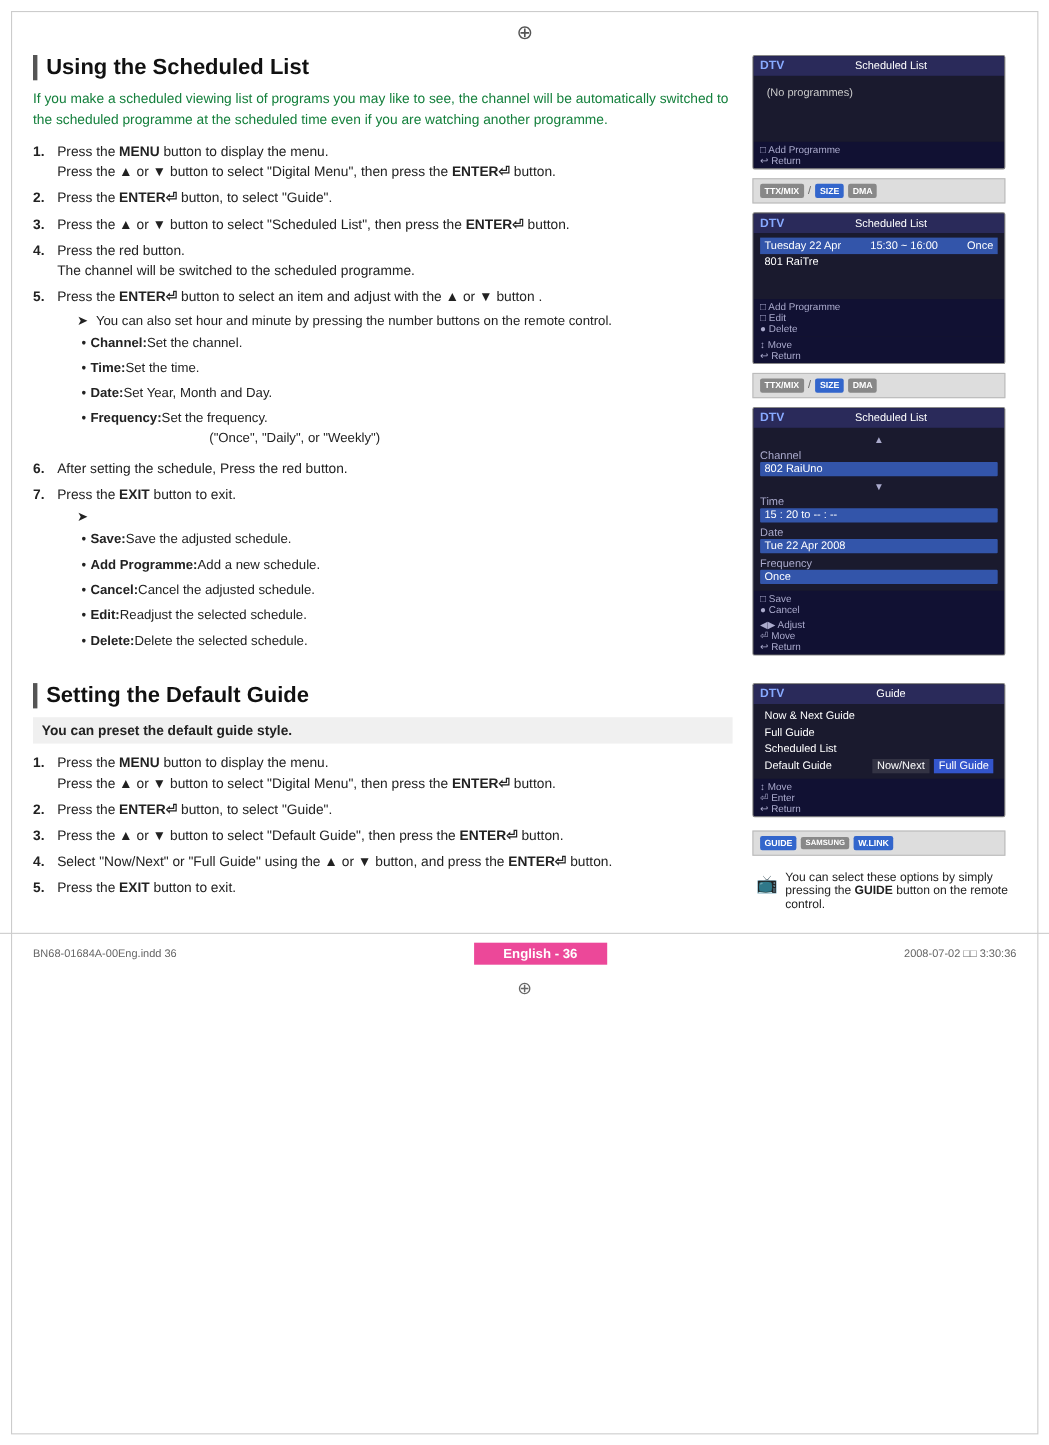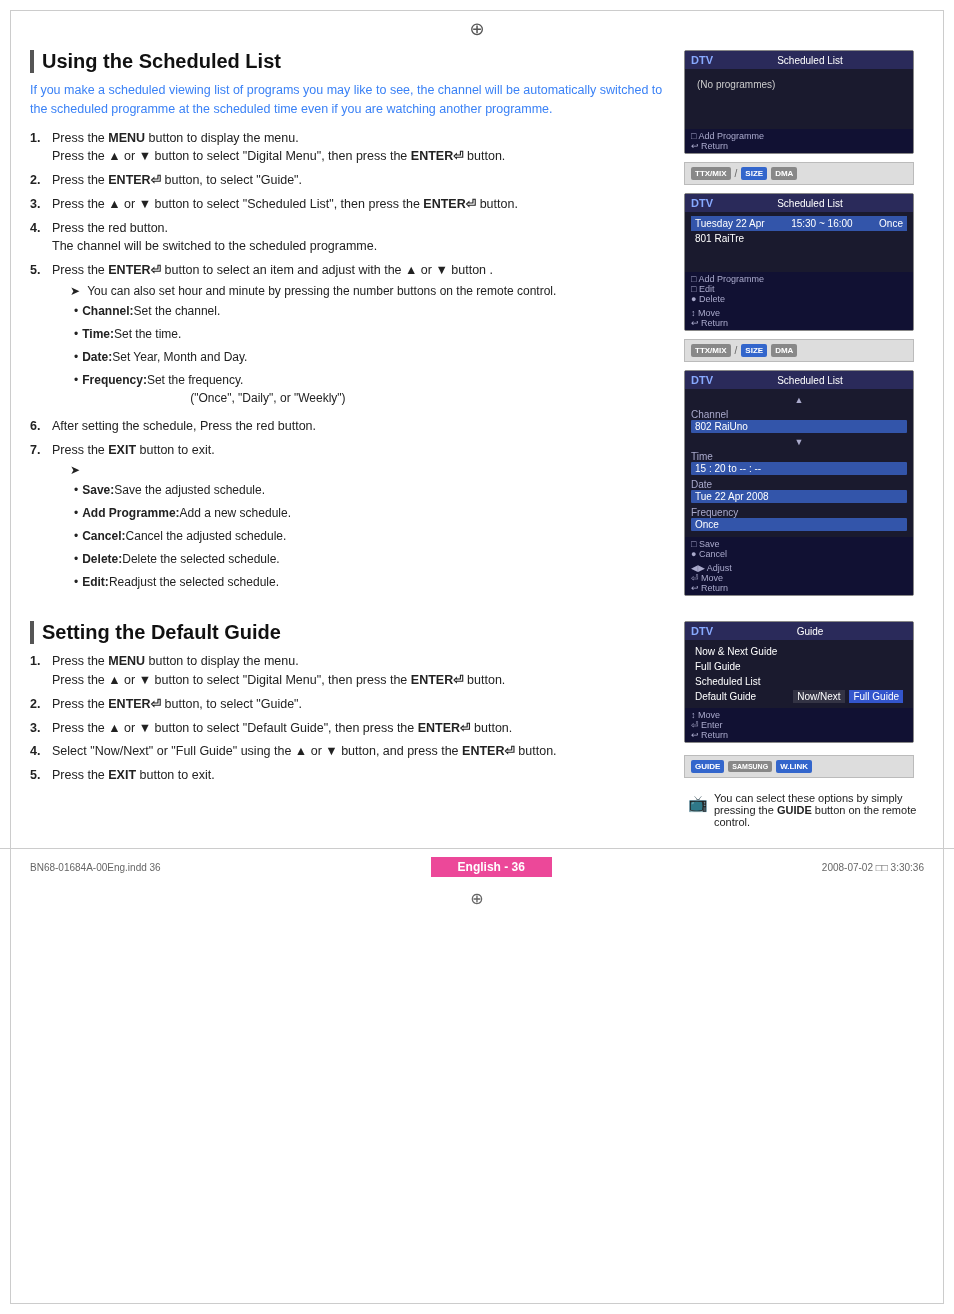--- a/index.html
+++ b/index.html
@@ -62,21 +62,21 @@
       font-size: 20px;
       font-weight: bold;
       color: #111;
     }
 
     
     .intro-text {
       font-size: 12.5px;
       line-height: 1.5;
       margin-bottom: 10px;
-      color: #3b82f6;
+      color: #15803d;
     }
 
     
     .numbered-list {
       list-style: none;
       padding: 0;
       margin: 0;
     }
     .numbered-list li {
       display: flex;
@@ -353,22 +353,22 @@
         <span class="num">7.</span>
         <span class="content">
           Press the <span class="bold">EXIT</span> button to exit.
           <div class="sub-note">
             <span class="arrow">➤</span>
           </div>
           <ul class="bullet-list">
             <li><span class="bold">Save:</span> Save the adjusted schedule.</li>
             <li><span class="bold">Add Programme:</span> Add a new schedule.</li>
             <li><span class="bold">Cancel:</span> Cancel the adjusted schedule.</li>
+            <li><span class="bold">Edit:</span> Readjust the selected schedule.</li>
             <li><span class="bold">Delete:</span> Delete the selected schedule.</li>
-            <li><span class="bold">Edit:</span> Readjust the selected schedule.</li>
           </ul>
         </span>
       </li>
     </ol>
   </div>
 
   <div class="right-col">
 
     <div class="tv-screen">
       <div class="tv-header">
@@ -465,20 +465,21 @@
 
   </div>
 </div>
 
 <div class="second-section">
 
   <div class="left-col">
     <div class="section-title-bar">
       <h2>Setting the Default Guide</h2>
     </div>
+    <div style="background:#f0f0f0;padding:5px 8px;margin-bottom:8px;font-weight:bold;font-size:12.5px;">You can preset the default guide style.</div>
 
     <ol class="numbered-list">
 
       <li>
         <span class="num">1.</span>
         <span class="content">
           Press the <span class="bold">MENU</span> button to display the menu.<br>
           <span>Press the ▲ or ▼ button to select "Digital Menu", then press the <span class="bold">ENTER⏎</span> button.</span>
         </span>
       </li>

